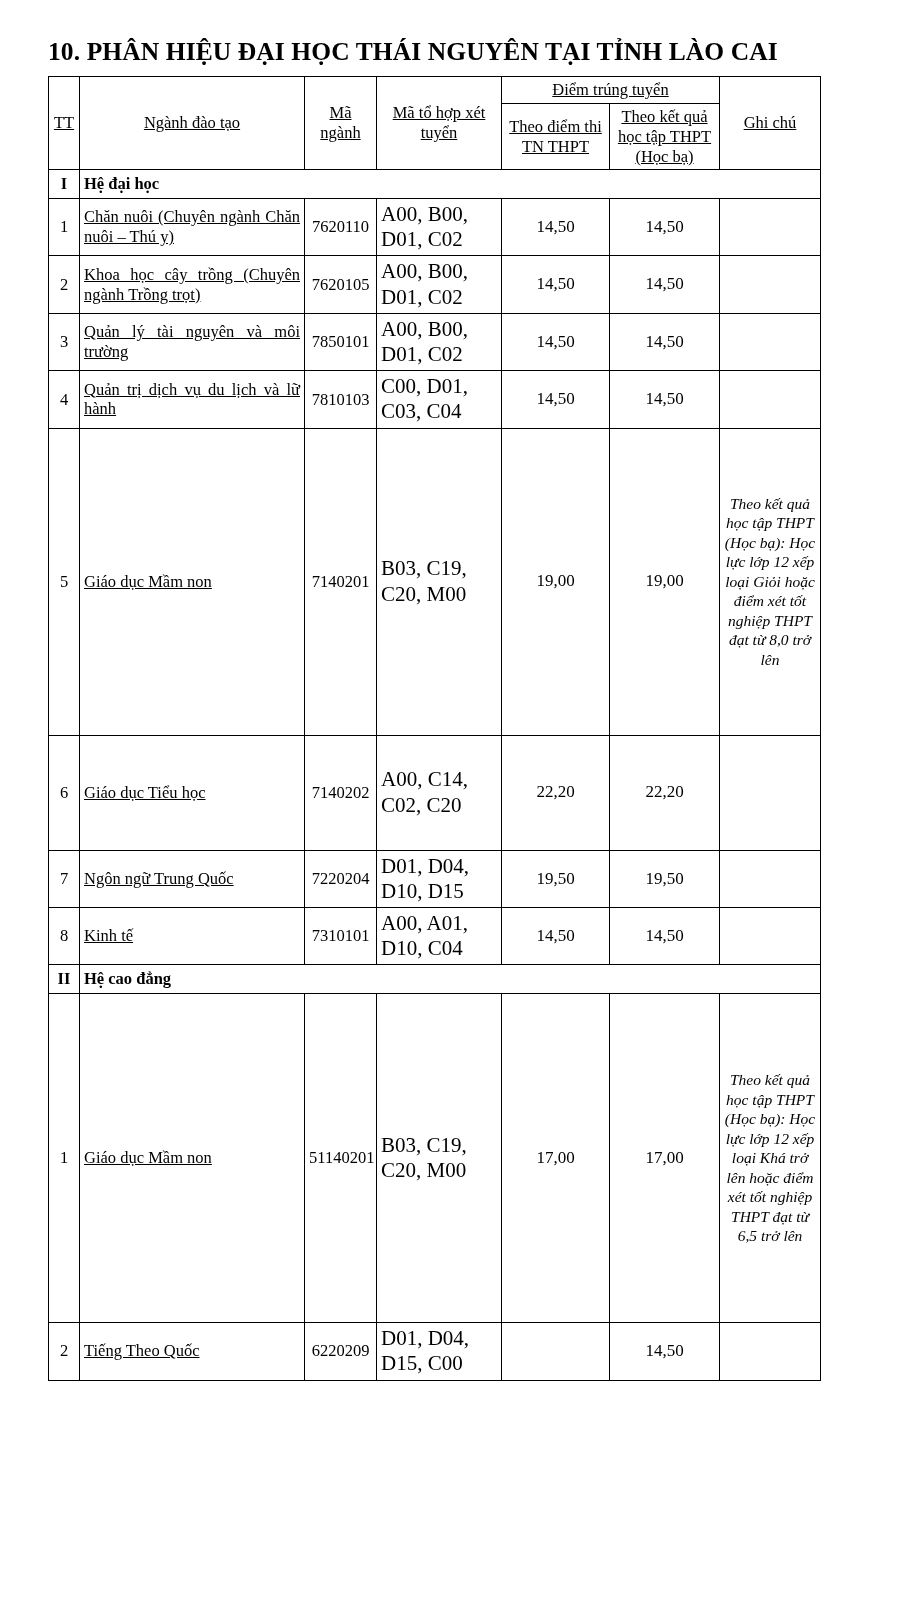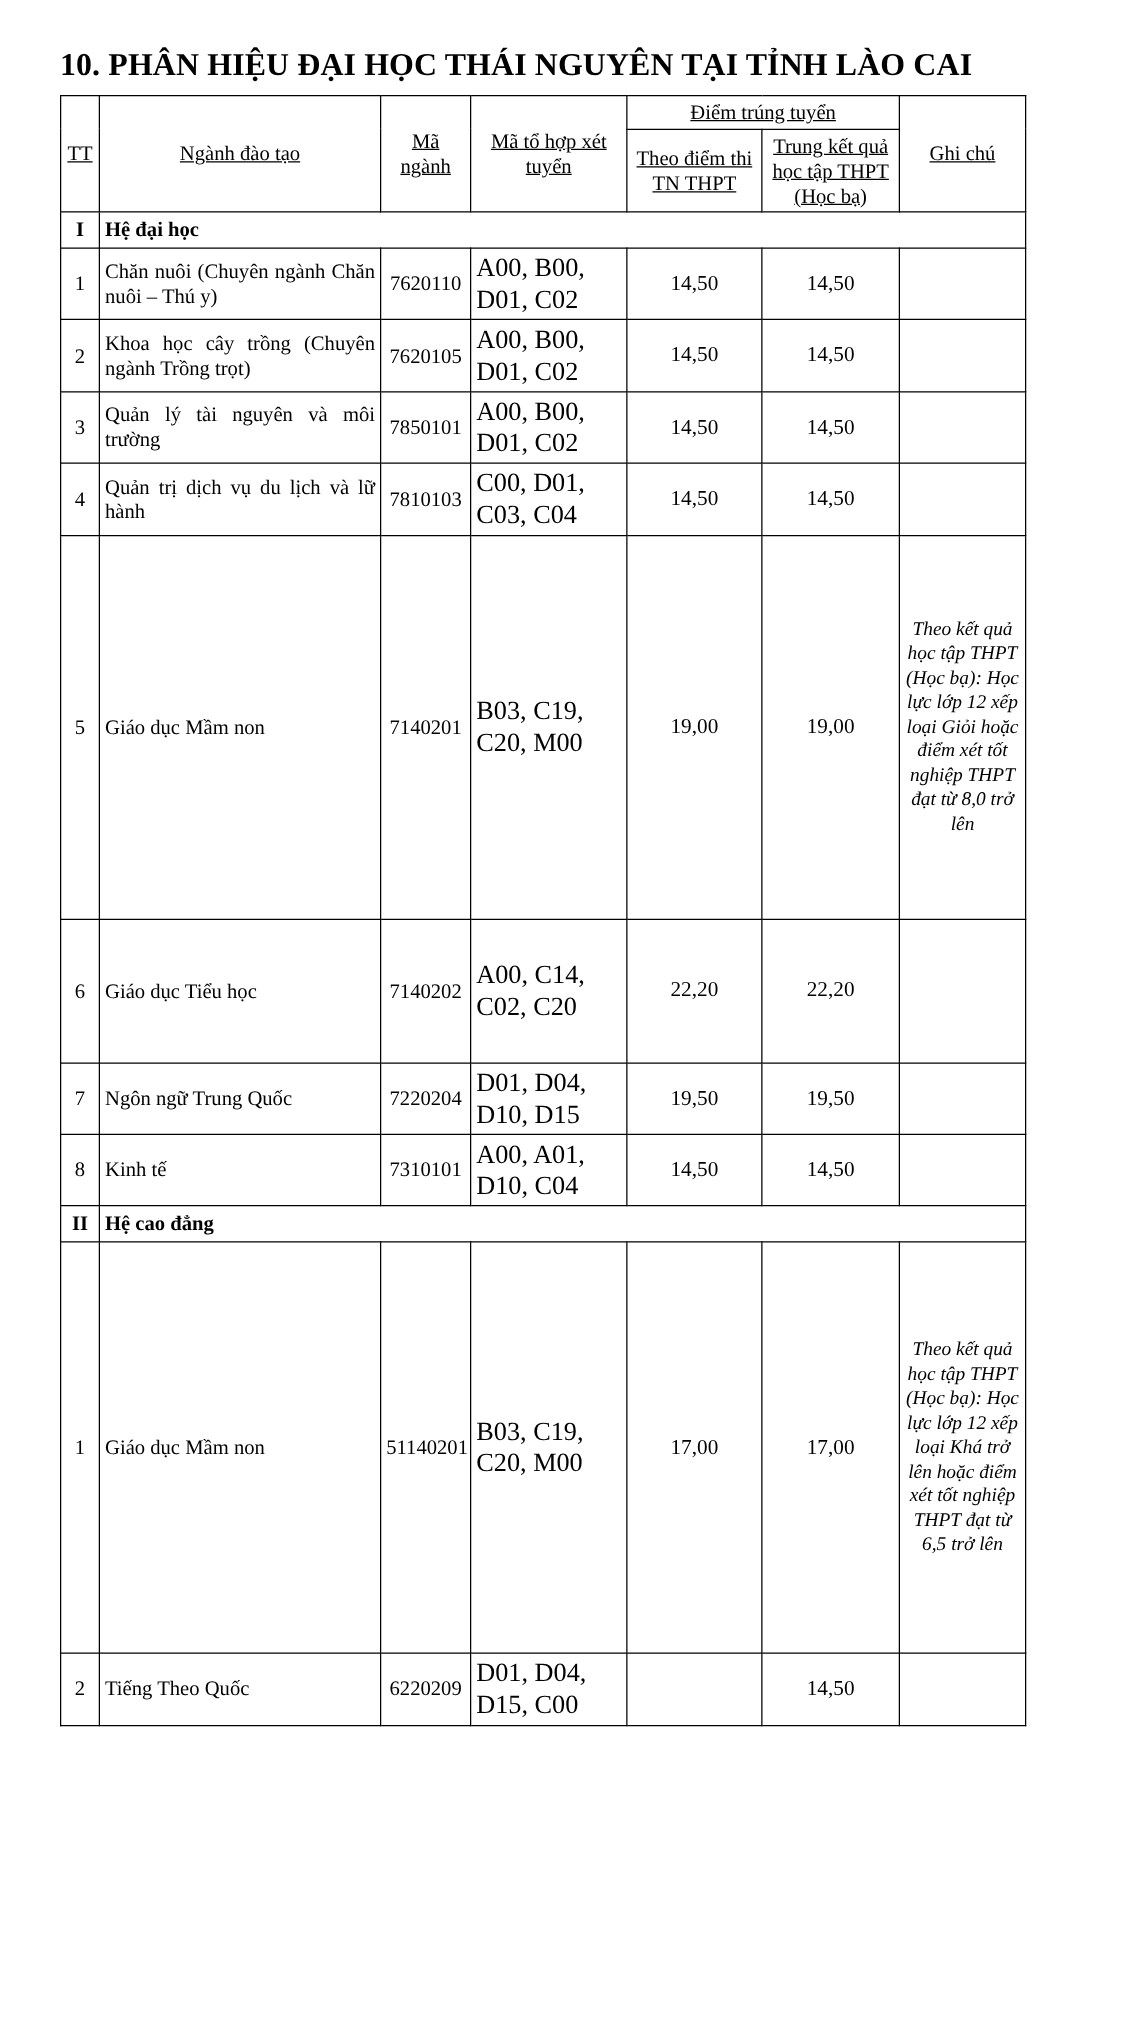--- a/index.html
+++ b/index.html
@@ -87,20 +87,21 @@
     font-size: 16.5px;
   }
   td.cell-name {
     text-align: justify;
     text-align-last: left;
     text-justify: inter-word;
     hyphens: none;
     font-size: 16.5px;
     padding-left: 5px;
     padding-right: 2px;
+    text-decoration: underline;
   }
   td.cell-name.short {
     text-align: right;
   }
   td.cell-code {
     text-align: center;
     font-size: 16.5px;
     padding-left: 1px;
     padding-right: 1px;
     white-space: nowrap;
@@ -153,21 +154,21 @@
       <tr>
         <th class="th-tt" rowspan="2">TT</th>
         <th rowspan="2">Ngành đào tạo</th>
         <th rowspan="2">Mã ngành</th>
         <th rowspan="2">Mã tổ hợp xét tuyển</th>
         <th colspan="2">Điểm trúng tuyển</th>
         <th rowspan="2">Ghi chú</th>
       </tr>
       <tr>
         <th>Theo điểm thi TN THPT</th>
-        <th>Trung kết quả học tập THPT (Học bạ)</th>
+        <th>Theo kết quả học tập THPT (Học bạ)</th>
       </tr>
     </thead>
 
     <tbody>
 
       <tr class="section-row">
         <td class="sec-num">I</td>
         <td class="sec-label" colspan="6">Hệ đại học</td>
       </tr>
 

